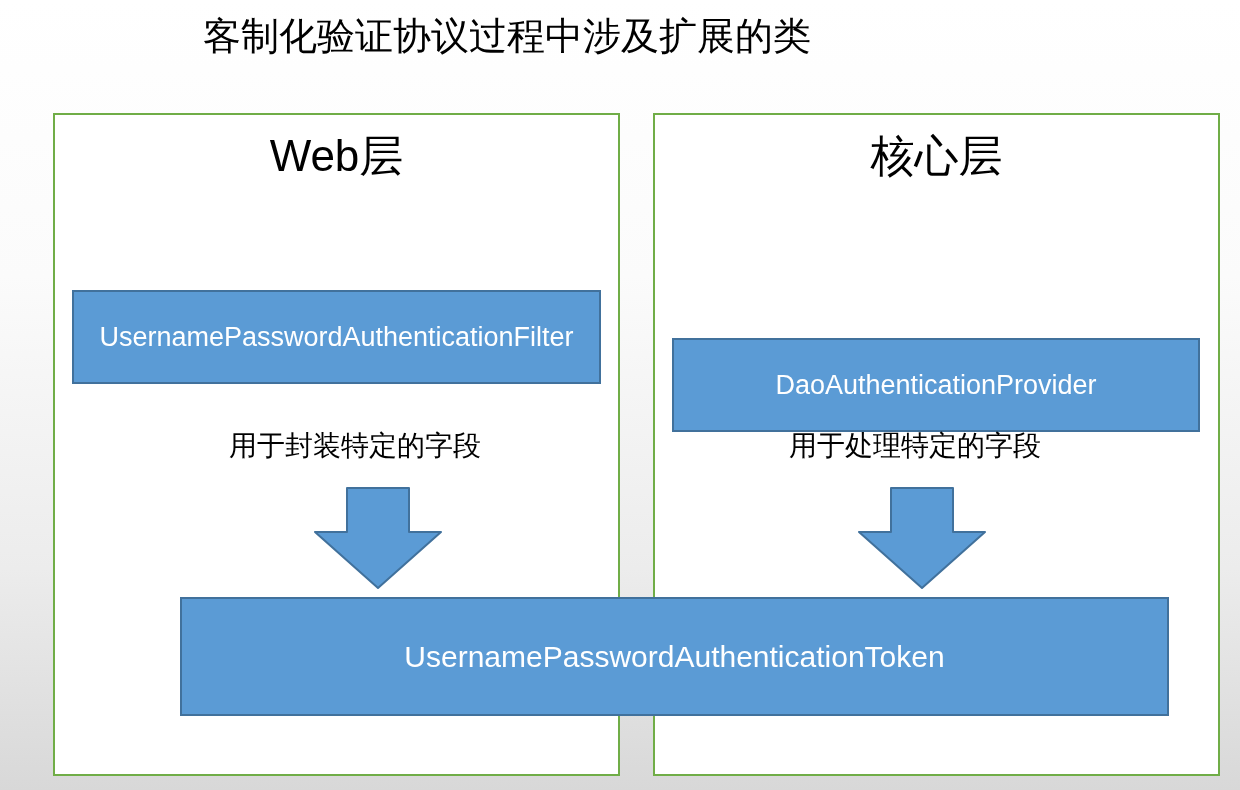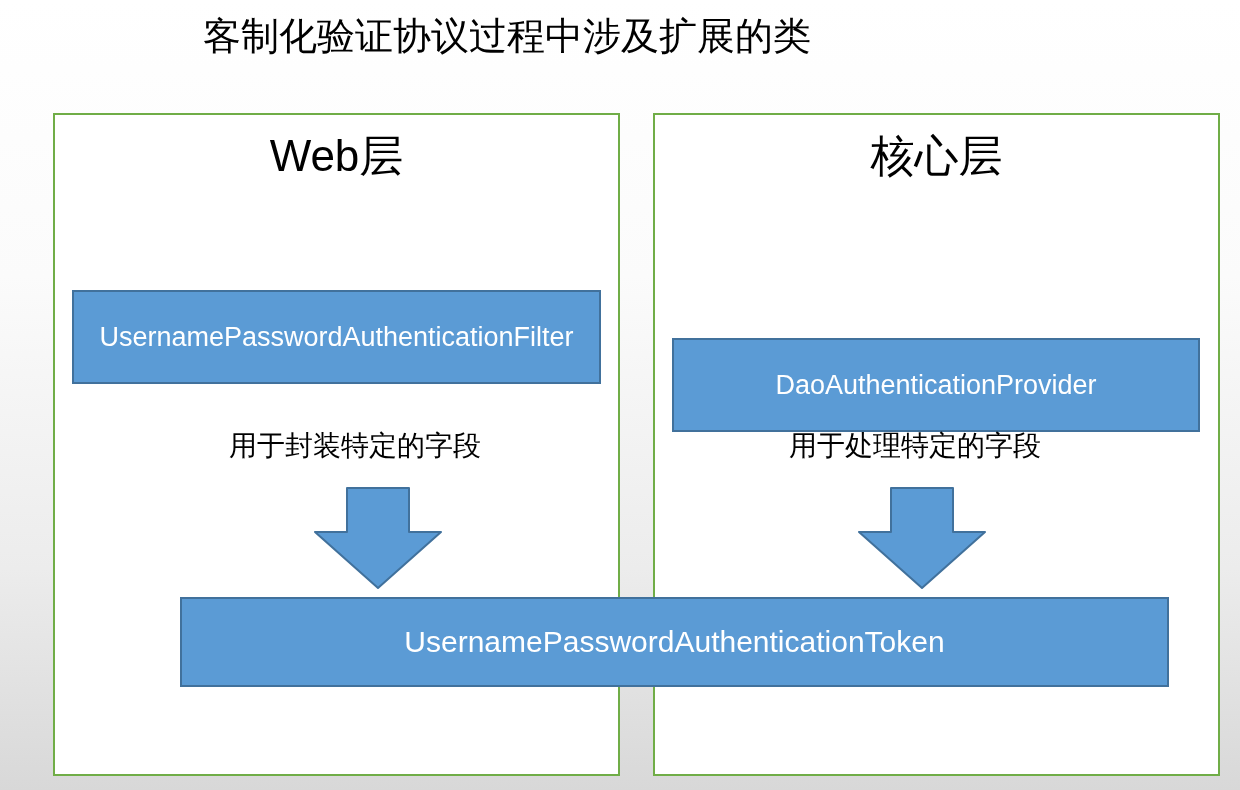--- a/index.html
+++ b/index.html
@@ -37,21 +37,21 @@
   .caption{
     position:absolute;top:427px;width:504px;
     text-align:center;font-size:28px;color:#000;
   }
   .caption-web{left:103px;}
   .caption-core{left:663px;}
   .down-arrow{position:absolute;top:487px;width:130px;height:103px;z-index:3;}
   .arrow-web{left:313px;}
   .arrow-core{left:857px;}
   .token-box{
-    position:absolute;left:180px;top:597px;width:989px;height:90px;
+    position:absolute;left:180px;top:597px;width:989px;height:119px;
     background:#5B9BD5;border:2px solid #41719C;box-sizing:border-box;
     display:flex;align-items:center;justify-content:center;
     color:#ffffff;font-size:30px;z-index:2;
   }
 </style>
 </head>
 <body>
 
 <div class="slide">
 

